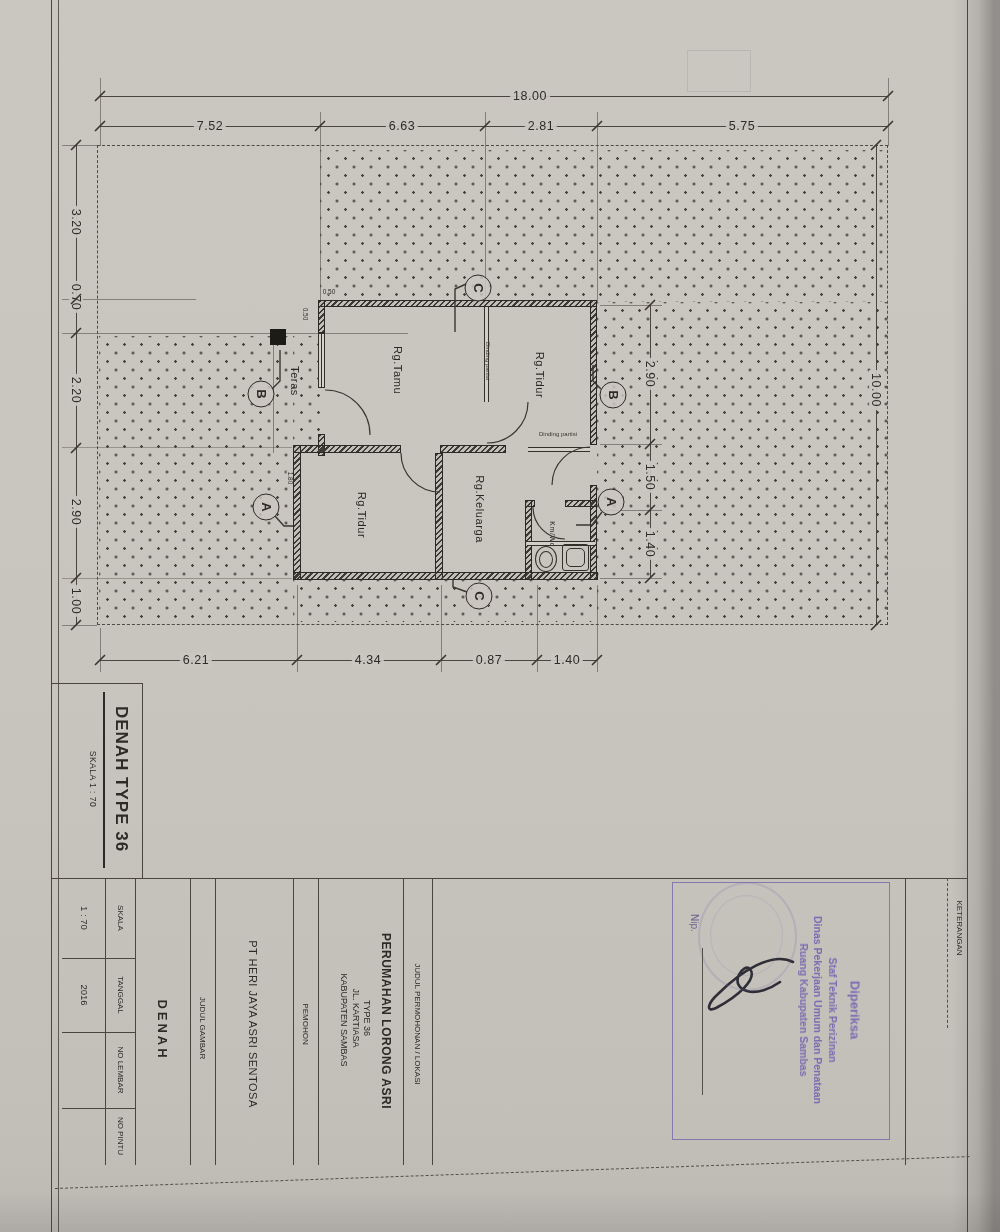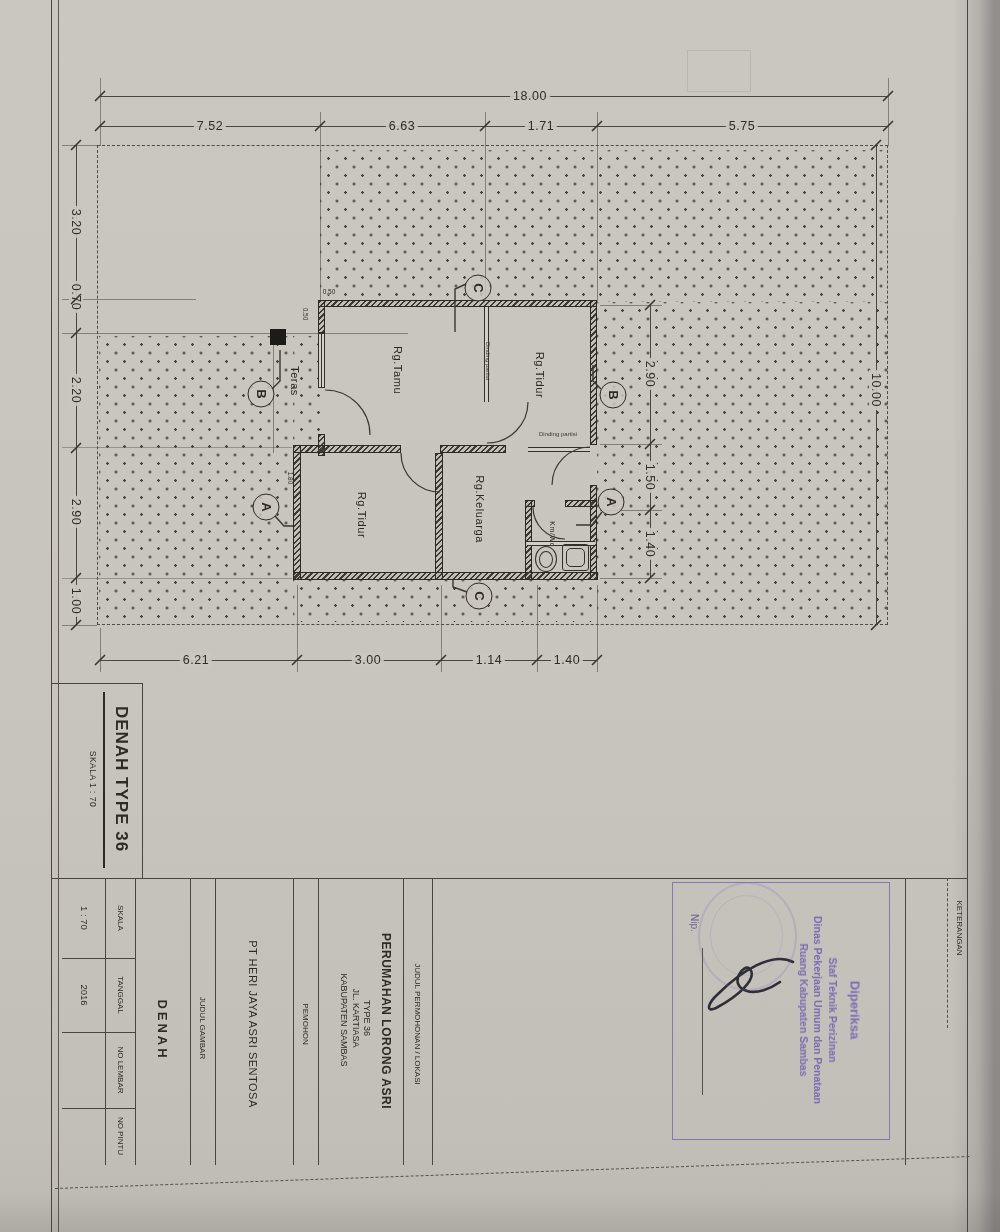--- a/index.html
+++ b/index.html
@@ -86,34 +86,34 @@
   <div class="hl thin" style="left:600px;top:578px;width:62px;"></div>
   <div class="vl thin" style="left:100px;top:628px;height:44px;"></div>
   <div class="vl thin" style="left:297px;top:585px;height:87px;"></div>
   <div class="vl thin" style="left:441px;top:585px;height:87px;"></div>
   <div class="vl thin" style="left:537px;top:585px;height:87px;"></div>
   <div class="vl thin" style="left:597px;top:585px;height:87px;"></div>
 
   <div class="dimt" style="left:530px;top:96px;">18.00</div>
   <div class="dimt" style="left:210px;top:126px;">7.52</div>
   <div class="dimt" style="left:402px;top:126px;">6.63</div>
-  <div class="dimt" style="left:541px;top:126px;">1.71</div>
+  <div class="dimt" style="left:541px;top:126px;">2.81</div>
   <div class="dimt" style="left:742px;top:126px;">5.75</div>
   <div class="dimt rot" style="left:76px;top:222px;">3.20</div>
   <div class="dimt rot" style="left:76px;top:297px;">0.70</div>
   <div class="dimt rot" style="left:76px;top:390px;">2.20</div>
   <div class="dimt rot" style="left:76px;top:512px;">2.90</div>
   <div class="dimt rot" style="left:76px;top:601px;">1.00</div>
   <div class="dimt rot" style="left:876px;top:390px;">10.00</div>
   <div class="dimt rot" style="left:650px;top:374px;">2.90</div>
   <div class="dimt rot" style="left:650px;top:477px;">1.50</div>
   <div class="dimt rot" style="left:650px;top:544px;">1.40</div>
   <div class="dimt" style="left:196px;top:660px;">6.21</div>
-  <div class="dimt" style="left:368px;top:660px;">3.00</div>
-  <div class="dimt" style="left:489px;top:660px;">1.14</div>
+  <div class="dimt" style="left:368px;top:660px;">4.34</div>
+  <div class="dimt" style="left:489px;top:660px;">0.87</div>
   <div class="dimt" style="left:567px;top:660px;">1.40</div>
   <div class="dimt tiny" style="left:329px;top:291px;">0.50</div>
   <div class="dimt tiny rot" style="left:305px;top:314px;">0.50</div>
   <div class="dimt tiny rot" style="left:290px;top:478px;">1.80</div>
 
   <div class="wall" style="left:318px;top:300px;width:279px;height:7px;"></div>
   <div class="wall" style="left:590px;top:300px;width:7px;height:145px;"></div>
   <div class="wall" style="left:590px;top:485px;width:7px;height:95px;"></div>
   <div class="wall" style="left:318px;top:300px;width:7px;height:33px;"></div>
   <div class="window" style="left:318px;top:333px;width:7px;height:55px;"></div>

